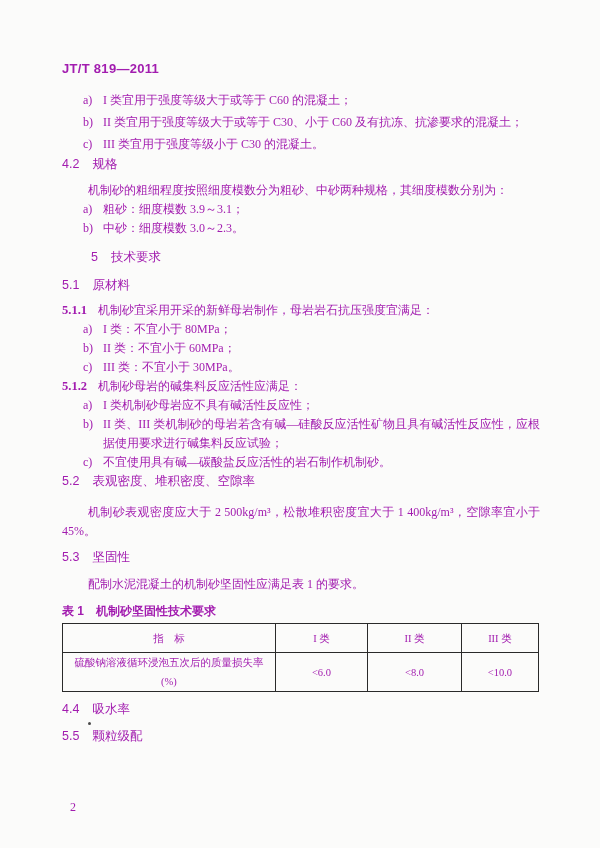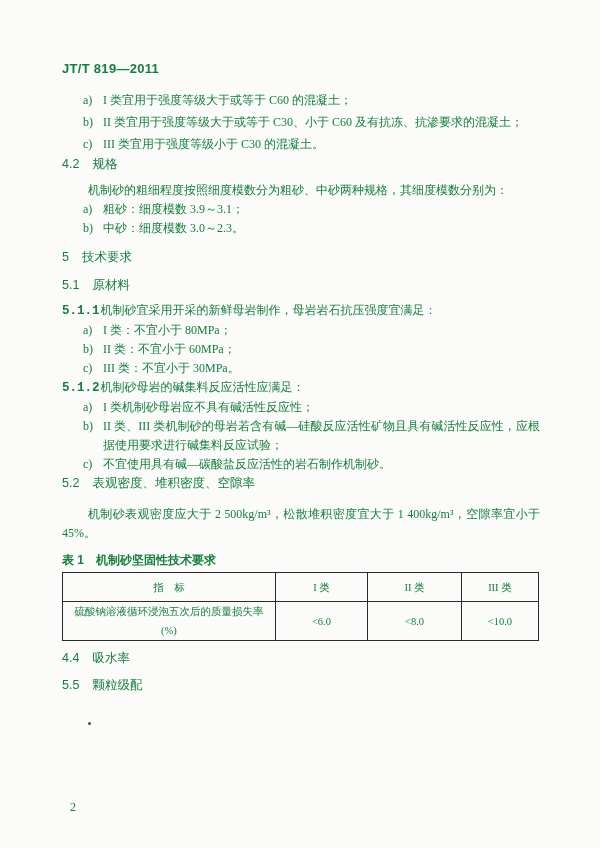--- a/index.html
+++ b/index.html
@@ -1,20 +1,20 @@
 <!DOCTYPE html>
 <html><head>
 <meta charset="utf-8">
 <style>
   html,body { margin:0; padding:0; background:#ffffff; }
   .page {
     position:relative;
     width:600px; height:848px;
     background:#fbfbfa;
-    color:#15803d;
+    color:#a21caf;
     font-family:"Liberation Serif","DejaVu Serif",serif;
     font-size:12px; line-height:19px;
     overflow:hidden;
   }
   .content { position:absolute; left:62px; top:62px; width:478px; }
 
   .hdr {
     font-family:"Liberation Sans","DejaVu Sans",sans-serif;
     font-weight:bold; font-size:13px; letter-spacing:.3px;
     line-height:14px; margin:0 0 13px 0;
@@ -26,28 +26,28 @@
   .list1 .li { line-height:22px; }
 
   .h2 {
     font-family:"Liberation Sans","DejaVu Sans",sans-serif;
     font-weight:normal; font-size:12.5px; line-height:19px;
   }
   .h2 .num { display:inline-block; margin-right:13px; }
 
   .clause { text-align:justify; }
   .clause .cnum {
-    font-family:Liberation Mono, monospace;
-    font-weight:bold; font-size:12.5px; margin-right:1px;
+    font-family:Liberation Serif, serif;
+    font-weight:bold; font-size:12.5px; margin-right:11px;
   }
 
   .para { text-indent:26px; text-align:justify; }
 
   .mt3{margin-top:12px;} .mt6{margin-top:6px;} .mt7{margin-top:7px;}
-  .mt8{margin-top:8px;} .mt9{margin-top:9px;} .mt10{margin-top:10px;}
+  .mt8{margin-top:8px;} .mt9{margin-top:9px;} .mt10{margin-top:10px;margin-left:29px;}
 
   .tcaption {
     margin-top:8px; text-align:left;
     font-family:"Liberation Sans","DejaVu Sans",sans-serif;
     font-weight:bold; font-size:12px; line-height:19px;
   }
   table.t1 {
     margin-top:2px; width:477px;
     border-collapse:collapse;
     border:1.5px solid #2a2a2a;
@@ -155,21 +155,25 @@
       </div>
     </div>
 
 
     <div class="h2">
       <span class="num">5.2</span><span class="ttl">表观密度、堆积密度、空隙率</span>
     </div>
 
     <div class="para mt3">机制砂表观密度应大于 2 500kg/m³，松散堆积密度宜大于 1 400kg/m³，空隙率宜小于 45%。</div>
 
-
+    <div class="h2 mt7">
+      <span class="num">5.3</span><span class="ttl">坚固性</span>
+    </div>
+
+    <div class="para mt8">配制水泥混凝土的机制砂坚固性应满足表 1 的要求。</div>
 
     <div class="tcaption">表 1　机制砂坚固性技术要求</div>
 
     <table class="t1">
       <colgroup>
         <col style="width:44.7%">
           <col style="width:19.4%">
           <col style="width:19.7%">
           <col style="width:16.2%">
       </colgroup>

